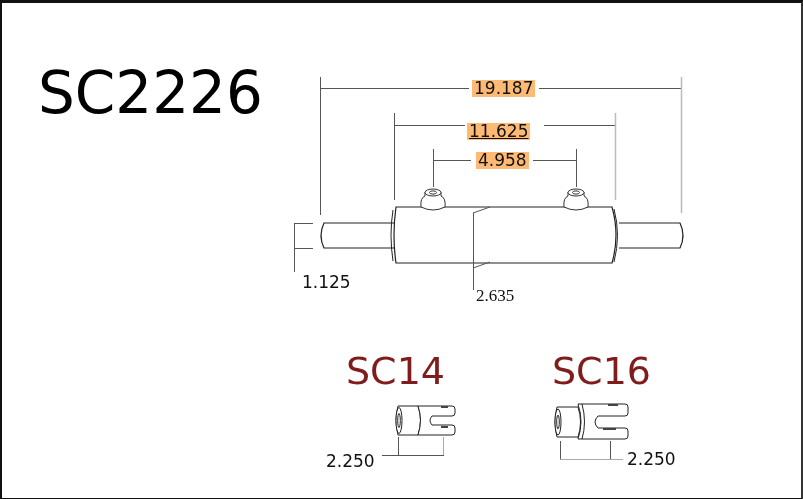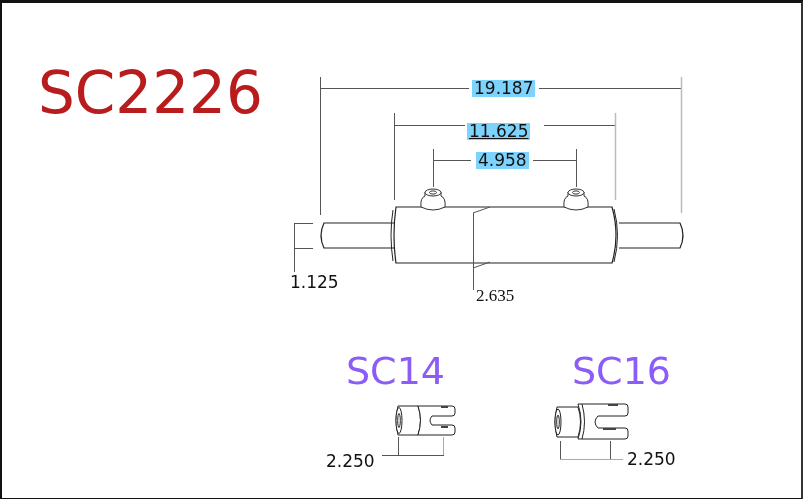--- a/index.html
+++ b/index.html
@@ -8,31 +8,31 @@
     position: absolute; left: 0; top: 0;
     width: 799px; height: 495px;
     border-top: 3px solid #111; border-left: 2px solid #111;
     border-right: 3px solid #333; border-bottom: 3px solid #111;
     background: #fff;
   }
   svg { position: absolute; left: 0; top: 0; }
   .title {
     position: absolute; left: 38px; top: 64px;
     font-family: "DejaVu Sans", sans-serif; font-size: 58px;
-    color: #b91c1c; letter-spacing: 0px; line-height: 1;
+    color: #000000; letter-spacing: 0px; line-height: 1;
   }
   .subtitle {
     position: absolute;
     font-family: "DejaVu Sans", sans-serif; font-size: 38px;
-    color: #8b5cf6; line-height: 1;
+    color: #7f1d1d; line-height: 1;
   }
   .dim {
     position: absolute;
     font-family: "DejaVu Sans", sans-serif; font-size: 17px;
-    color: #111; line-height: 1; background: #7dd3fc; padding: 0 2px;
+    color: #111; line-height: 1; background: #fdba74; padding: 0 2px;
   }
   .dim.nobg { background: transparent; padding: 0; }
 </style>
 </head>
 <body>
 
 <div class="frame"></div>
 
 <svg width="803" height="499" viewBox="0 0 803 499">
 
@@ -120,20 +120,20 @@
     <line x1="610.5" y1="441" x2="610.5" y2="459"></line>
     <line x1="560" y1="459.5" x2="623" y2="459.5" stroke="#aaa"></line>
   </g>
 </svg>
 
 <div class="title">SC2226</div>
 
 <div class="dim" style="left:472px; top:80px;">19.187</div>
 <div class="dim" style="left:467px; top:123px;text-decoration:underline;">11.625</div>
 <div class="dim" style="left:476px; top:152px;">4.958</div>
-<div class="dim nobg" style="left:290px; top:274px;">1.125</div>
+<div class="dim nobg" style="left:302px; top:274px;">1.125</div>
 <div class="dim nobg" style="left:476px; top:287px;font-family:Liberation Serif, serif;">2.635</div>
 
 <div class="subtitle" style="left:346px; top:352px;">SC14</div>
 <div class="dim nobg" style="left:326px; top:453px;">2.250</div>
 
-<div class="subtitle" style="left:572px; top:352px;">SC16</div>
+<div class="subtitle" style="left:552px; top:352px;">SC16</div>
 <div class="dim nobg" style="left:627px; top:451px;">2.250</div>
 
 </body></html>

